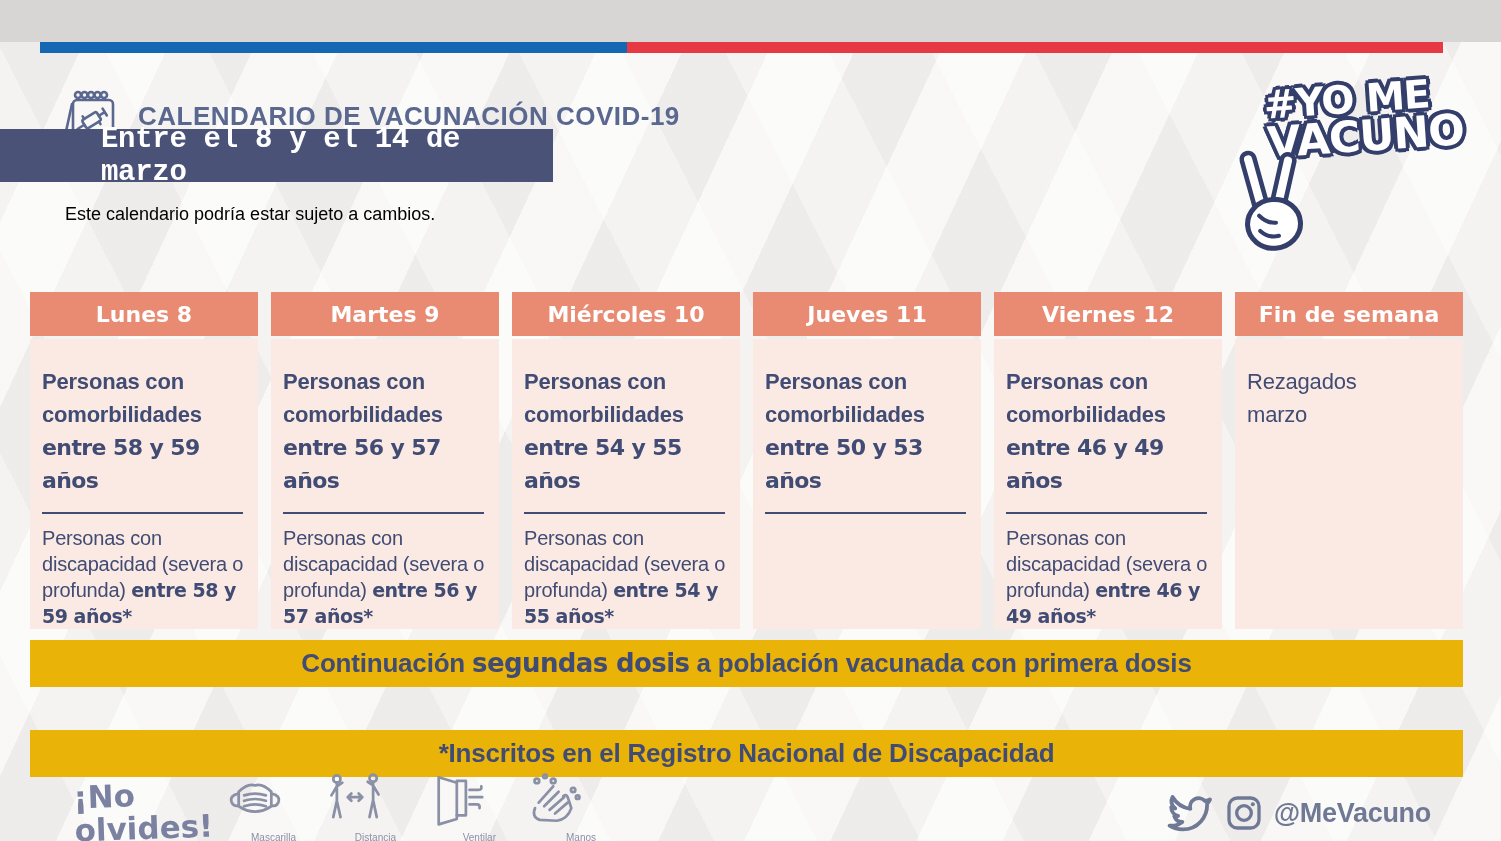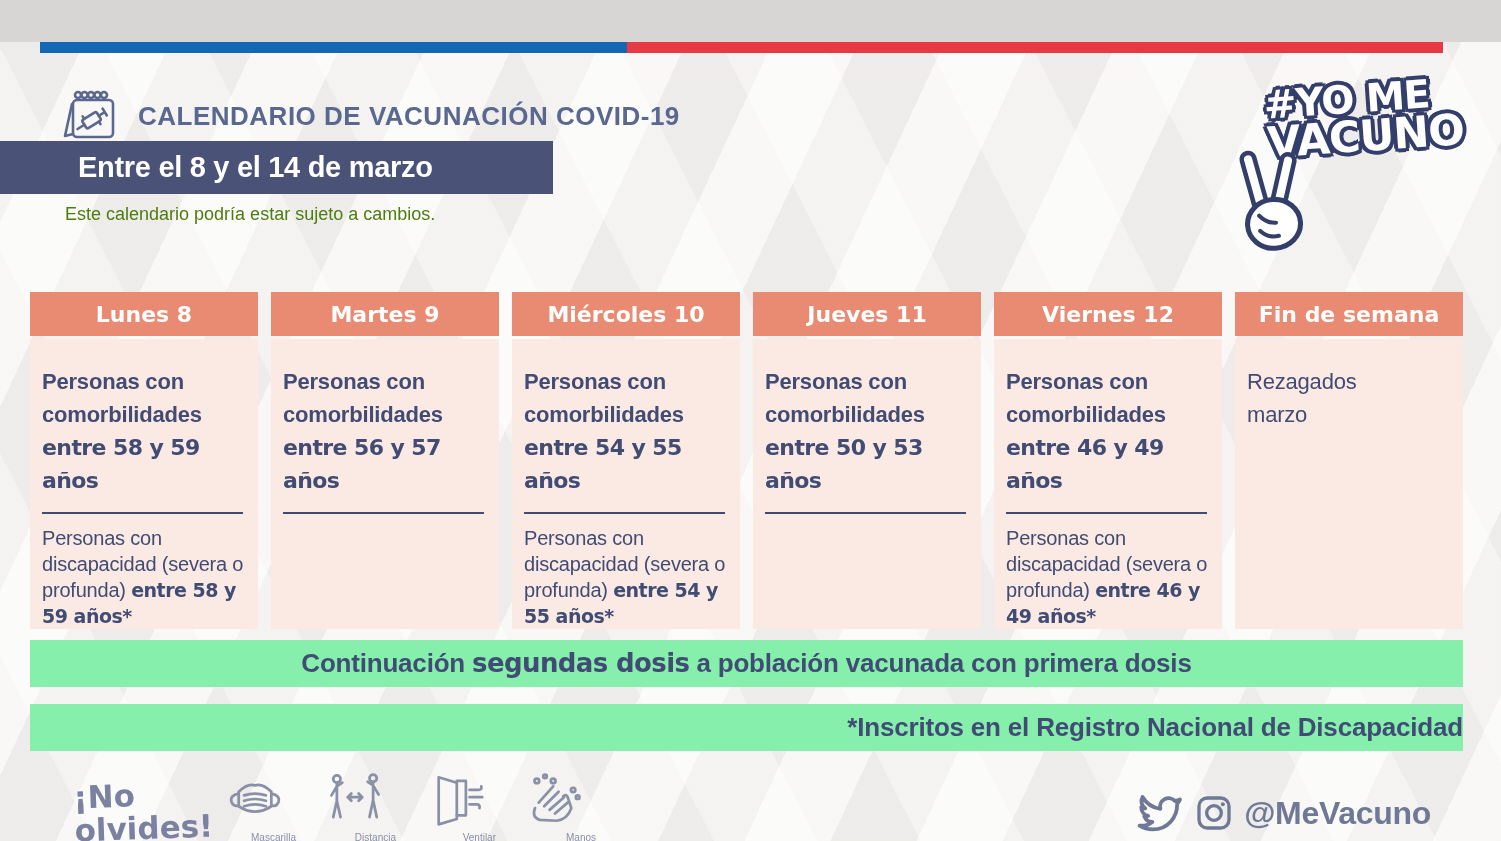--- a/index.html
+++ b/index.html
@@ -20,26 +20,26 @@
   .topbar .blue{width:587px; height:100%;}
   .topbar .red{flex:1; height:100%;}
   
   .title-row{position:absolute; top:42px; left:58px; display:flex; align-items:center; gap:16px;}
   .title-row h1{
     margin:0; font-size:26px; font-weight:bold; letter-spacing:.5px;
     color:#5A6890;
   }
   .cal-icon{width:64px; height:64px;}
   .banner{
-    position:absolute; top:99px; left:0; width:553px; height:53px;
-    display:flex; align-items:center; padding-left:78px; box-sizing:border-box;
+    position:absolute; top:87px; left:0; width:553px; height:53px;
+    display:flex; align-items:center; padding-left:101px; box-sizing:border-box;
     background:#4A5278; color:#fff;
-    font-family:Liberation Sans, sans-serif; font-weight:bold; font-size:29px; letter-spacing:-.3px;
-  }
-  .disclaimer{position:absolute; top:162px; left:65px; margin:0; font-size:18px; color:#4d7c0f;}
+    font-family:Liberation Mono, monospace; font-weight:bold; font-size:29px; letter-spacing:-.3px;
+  }
+  .disclaimer{position:absolute; top:162px; left:65px; margin:0; font-size:18px; color:#000000;}
   
   .logo{position:absolute; top:40px; left:1248px; width:200px; transform:rotate(-4deg); text-align:center;}
   .logo-text{
     font-family:"DejaVu Sans", sans-serif; font-weight:bold; color:#ffffff; line-height:.92;
     text-shadow:
       4px 0 0 #343E6B,-4px 0 0 #343E6B,0 4px 0 #343E6B,0 -4px 0 #343E6B,
       3px 3px 0 #343E6B,-3px 3px 0 #343E6B,3px -3px 0 #343E6B,-3px -3px 0 #343E6B,
       2px 0 0 #343E6B,-2px 0 0 #343E6B,0 2px 0 #343E6B,0 -2px 0 #343E6B;
   }
   .logo-line1{font-size:39px; letter-spacing:-1px;}
@@ -59,40 +59,40 @@
     padding:26px 11px 0 12px; color:#414C74;
   }
   .primary{font-size:22px; line-height:33px; font-weight:bold; letter-spacing:-.2px;}
   .p-ages{display:block; font-family:"DejaVu Sans", sans-serif; font-weight:bold; letter-spacing:-.6px;}
   .divider{border-top:2px solid #414C74; margin:15px 4px 11px 0;}
   .secondary{margin:0; font-size:20px; line-height:26px; font-weight:normal; letter-spacing:-.2px;}
   .s-ages{font-family:"DejaVu Sans", sans-serif; font-weight:bold; font-size:19px; letter-spacing:-.5px;}
   .weekend .primary{font-weight:normal; max-width:170px;}
   
   .band{
-    position:absolute; left:30px; width:1433px; height:47px; background:#86efac;
+    position:absolute; left:30px; width:1433px; height:47px; background:#eab308;
     display:flex; align-items:center; justify-content:center;
     color:#414C74; font-size:26px; font-weight:600; letter-spacing:-.2px;
   }
   .band-1{top:598px;}
-  .band-2{top:662px;justify-content:flex-end;}
+  .band-2{top:688px;}
   .band strong{font-family:"DejaVu Sans", sans-serif; font-weight:bold; letter-spacing:-.6px;}
   
   .no-olvides{
     position:absolute; left:74px; top:737px; transform:rotate(-2deg);
     font-family:"DejaVu Sans", sans-serif; font-weight:bold;
     font-size:31px; line-height:33px; color:#7B81A0;
   }
   .precautions{position:absolute; left:214px; top:728px; display:flex; gap:18px;}
   .precaution{width:82px; text-align:center;}
   .precaution svg{width:58px; height:58px; display:block; margin:0 auto;}
   .precaution .label{display:block; margin-top:4px; font-size:10px; color:#8A90A6;text-align:right;}
   .social{position:absolute; right:70px; top:750px; display:flex; align-items:center; gap:10px;}
   .social svg{display:block;}
-  .handle{font-size:32px; font-weight:bold; color:#6F7995; letter-spacing:-.3px;}
+  .handle{font-size:27px; font-weight:bold; color:#6F7995; letter-spacing:-.3px;}
   .ico{stroke:#8A90A6; fill:none; stroke-width:3; stroke-linecap:round; stroke-linejoin:round;}
   .nav-ico{stroke:#5A6890; fill:none; stroke-width:2.6; stroke-linecap:round; stroke-linejoin:round;}
   .soc-ico{stroke:#6F7995; fill:none; stroke-width:2; stroke-linecap:round; stroke-linejoin:round;}
 </style>
 </head>
 <body>
 
 <div class="canvas">
 
   <div class="topbar">
@@ -152,20 +152,21 @@
     </div>
 
     <div class="col">
       <div class="col-header">Martes 9</div>
       <div class="col-body">
         <div class="primary">
           <span>Personas con comorbilidades</span>
           <strong class="p-ages">entre 56 y 57 años</strong>
         </div>
         <div class="divider"></div>
+        <p class="secondary"><span>Personas con discapacidad (severa o profunda) </span><strong class="s-ages">entre 56 y 57 años*</strong></p>
       </div>
     </div>
 
     <div class="col">
       <div class="col-header">Miércoles 10</div>
       <div class="col-body">
         <div class="primary">
           <span>Personas con comorbilidades</span>
           <strong class="p-ages">entre 54 y 55 años</strong>
         </div>

